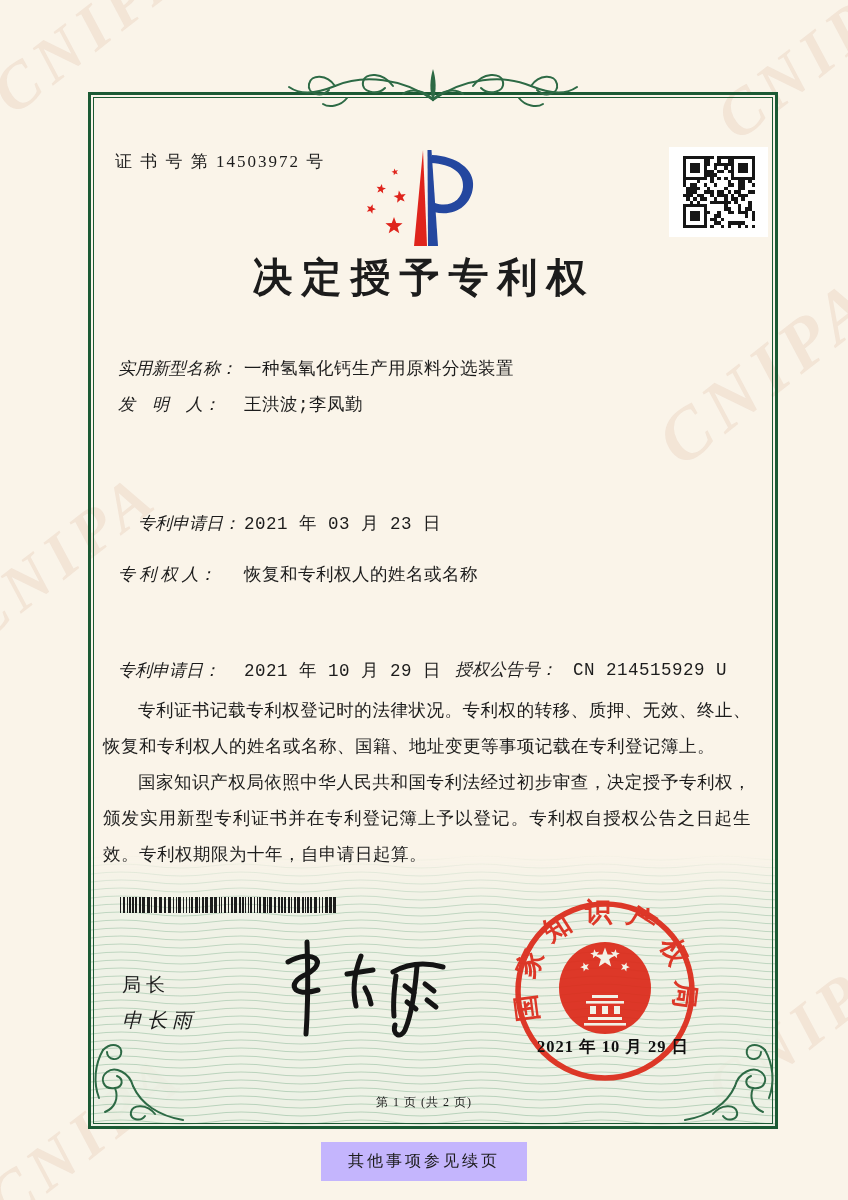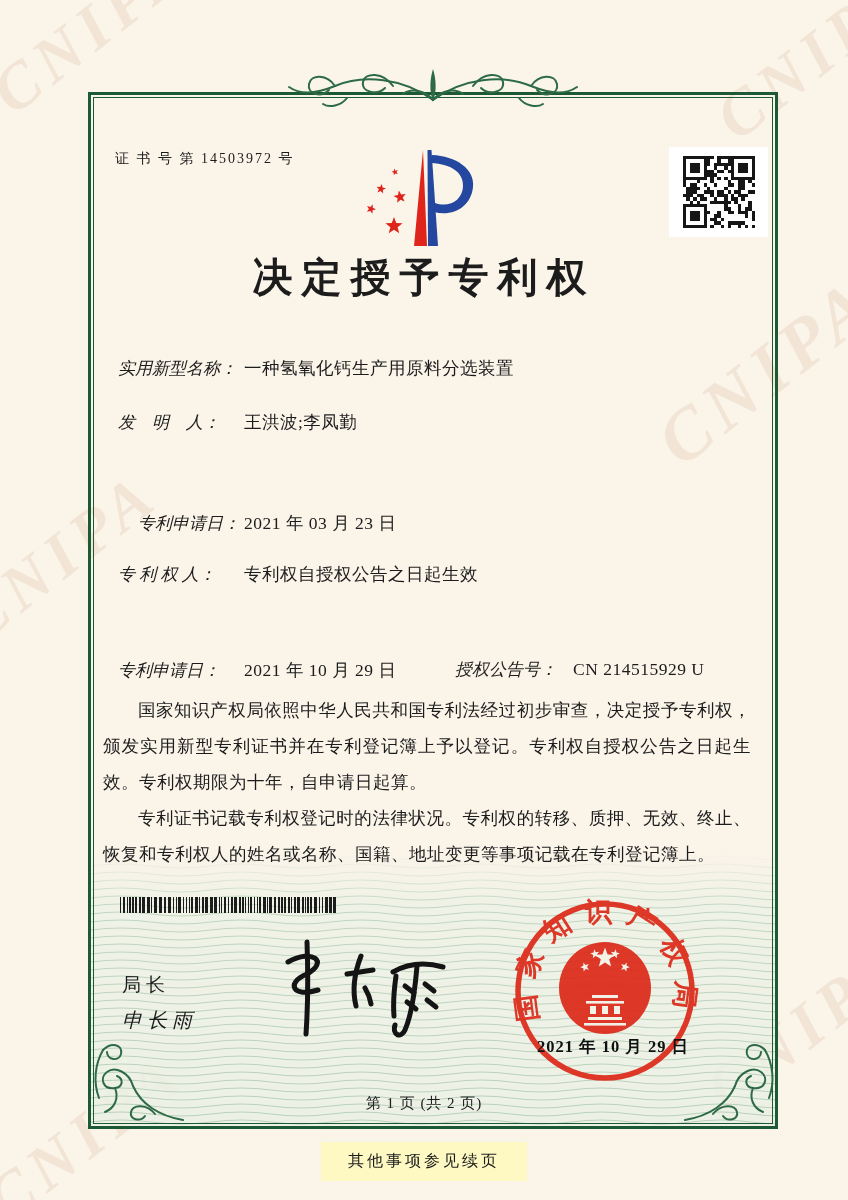--- a/index.html
+++ b/index.html
@@ -28,33 +28,33 @@
     border:3px solid #1b5a34;z-index:2;box-sizing:border-box;
   }
   .frame::after{
     content:"";position:absolute;inset:2px;border:1px solid #1b5a34;
   }
   .flourish-top{position:absolute;left:283px;top:60px;z-index:2;}
   .flourish-corner{position:absolute;z-index:2;}
   .fc-left{left:93px;top:1034px;}
   .fc-right{left:683px;top:1034px;}
   
-  .cert-no{position:absolute;left:115px;top:150px;z-index:3;font-size:14px;letter-spacing:2px;}
+  .cert-no{position:absolute;left:115px;top:150px;z-index:3;font-size:17px;letter-spacing:2px;}
   .logo{position:absolute;left:356px;top:142px;z-index:3;}
   .qr-pad{position:absolute;left:669px;top:147px;width:99px;height:90px;background:#ffffff;z-index:3;}
   .qr{position:absolute;left:683px;top:156px;z-index:4;}
   .title{
     position:absolute;left:0;right:0;top:250px;z-index:3;text-align:center;
     font-size:40px;font-weight:bold;letter-spacing:9px;
   }
   
   .frow{position:absolute;left:118px;z-index:3;font-size:17.5px;white-space:nowrap;}
   .flabel{display:inline-block;width:122px;font-size:17px;letter-spacing:0;vertical-align:baseline;font-style:italic;}
-  .fvalue{letter-spacing:0.5px;margin-left:4px;}
-  .r1{top:356px;} .r2{top:410px;} .r3{top:461px;} .r4{top:511px;text-align:right;}
+  .fvalue{letter-spacing:0.5px;margin-left:4px;font-family:Liberation Mono, monospace;}
+  .r1{top:356px;} .r2{top:392px;} .r3{top:461px;} .r4{top:511px;text-align:right;}
   .r5{top:562px;} .r6{top:612px;} .r7{top:658px;}
   .pair2{position:absolute;left:337px;top:0;white-space:nowrap;}
   .pair2 .flabel{width:auto;margin-right:12px;}
   
   .legal{position:absolute;left:103px;top:692px;width:648px;z-index:3;}
   .legal p{
     margin:0;font-size:17.5px;line-height:36px;text-indent:35px;
     text-align:justify;letter-spacing:0.5px;
   }
   
@@ -62,25 +62,25 @@
   .director-title{position:absolute;left:122px;top:972px;z-index:3;font-size:19px;letter-spacing:5px;}
   .director-name{position:absolute;left:122px;top:1007px;z-index:3;font-size:20px;letter-spacing:5px;font-style:italic;}
   .signature{position:absolute;left:255px;top:930px;z-index:4;}
   .seal{position:absolute;left:510px;top:896px;z-index:4;}
   .seal-date{
     position:absolute;left:528px;top:1036px;width:170px;z-index:5;text-align:center;
     font-size:16.5px;font-weight:bold;letter-spacing:1px;color:#101010;
   }
   .page-no{
     position:absolute;left:0;right:0;top:1094px;z-index:3;text-align:center;
-    font-size:15px;letter-spacing:1px;
+    font-size:12px;letter-spacing:1px;
   }
   .note-box{
     position:absolute;left:50%;top:1142px;transform:translateX(-50%);z-index:3;
-    background:#fef9c3;padding:9px 27px;font-size:16px;letter-spacing:3px;white-space:nowrap;
+    background:#c4b5fd;padding:9px 27px;font-size:16px;letter-spacing:3px;white-space:nowrap;
   }
 </style>
 </head>
 <body>
 
 <div class="page">
 
   <span class="wm wm1">CNIPA</span>
   <span class="wm wm2">CNIPA</span>
   <span class="wm wm3">CNIPA</span>
@@ -402,32 +402,32 @@
   <div class="frow r1">
     <span class="flabel">实用新型名称：</span><span class="fvalue">一种氢氧化钙生产用原料分选装置</span>
   </div>
   <div class="frow r2">
     <span class="flabel">发　明　人：</span><span class="fvalue">王洪波;李凤勤</span>
   </div>
   <div class="frow r4">
     <span class="flabel">专利申请日：</span><span class="fvalue">2021 年 03 月 23 日</span>
   </div>
   <div class="frow r5">
-    <span class="flabel">专 利 权 人：</span><span class="fvalue">专利权自授权公告之日起生效</span>
+    <span class="flabel">专 利 权 人：</span><span class="fvalue">恢复和专利权人的姓名或名称</span>
   </div>
   <div class="frow r7">
     <span class="flabel">专利申请日：</span><span class="fvalue">2021 年 10 月 29 日</span>
     <span class="pair2">
       <span class="flabel">授权公告号：</span><span class="fvalue">CN 214515929 U</span>
     </span>
   </div>
 
   <div class="legal">
+    <p>专利证书记载专利权登记时的法律状况。专利权的转移、质押、无效、终止、恢复和专利权人的姓名或名称、国籍、地址变更等事项记载在专利登记簿上。</p>
     <p>国家知识产权局依照中华人民共和国专利法经过初步审查，决定授予专利权，颁发实用新型专利证书并在专利登记簿上予以登记。专利权自授权公告之日起生效。专利权期限为十年，自申请日起算。</p>
-    <p>专利证书记载专利权登记时的法律状况。专利权的转移、质押、无效、终止、恢复和专利权人的姓名或名称、国籍、地址变更等事项记载在专利登记簿上。</p>
   </div>
 
   <svg id="barcode-svg" class="barcode" width="218" height="16">
       <rect x="0" y="0" width="1" height="16" fill="#1c1c1c"></rect>
       <rect x="3" y="0" width="2" height="16" fill="#1c1c1c"></rect>
       <rect x="7" y="0" width="1" height="16" fill="#1c1c1c"></rect>
       <rect x="9" y="0" width="2" height="16" fill="#1c1c1c"></rect>
       <rect x="12" y="0" width="2" height="16" fill="#1c1c1c"></rect>
       <rect x="15" y="0" width="2" height="16" fill="#1c1c1c"></rect>
       <rect x="19" y="0" width="2" height="16" fill="#1c1c1c"></rect>

